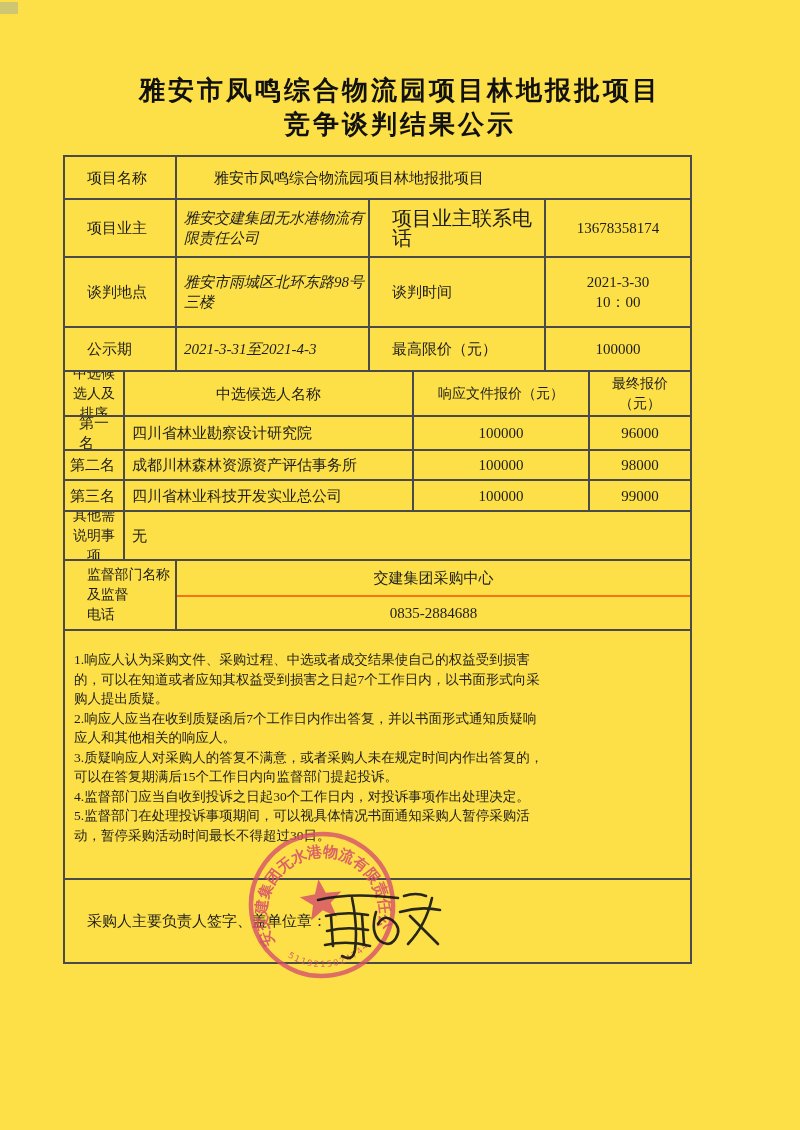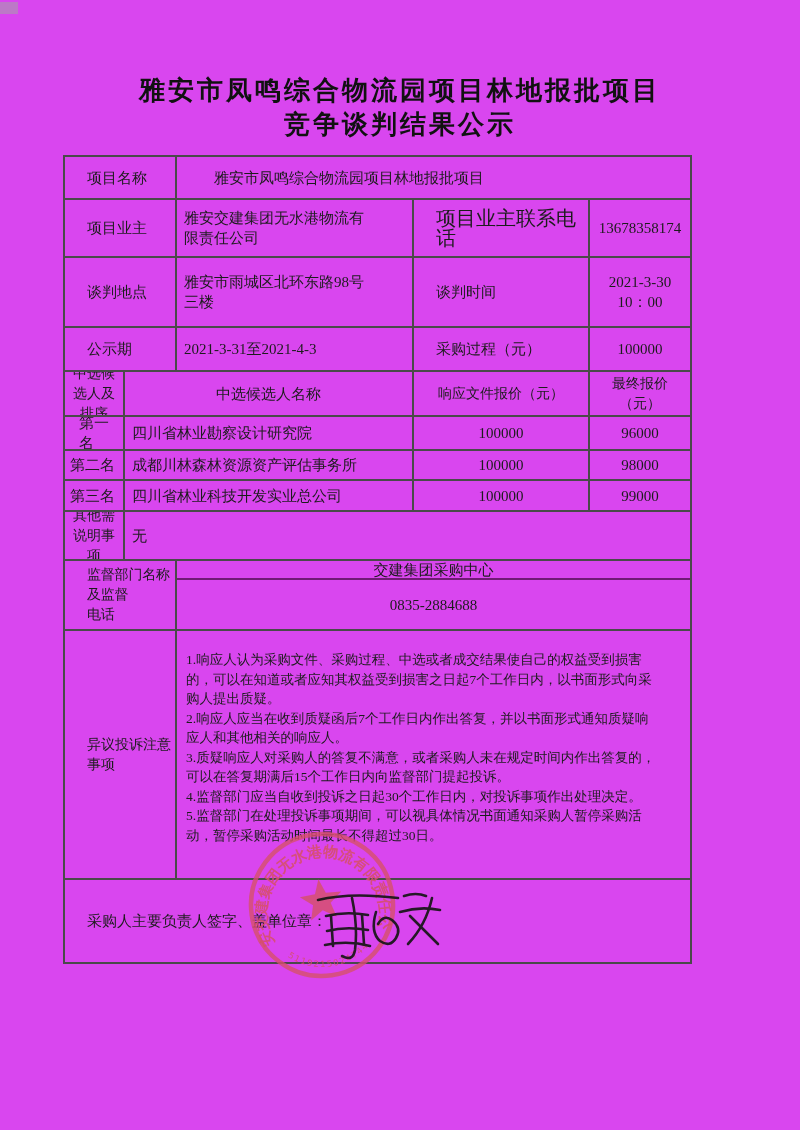--- a/index.html
+++ b/index.html
@@ -1,43 +1,43 @@
 <!DOCTYPE html>
 <html><head>
 <meta charset="utf-8">
 <style>
   html,body{margin:0;padding:0;background:#ffffff;}
   .page{
-    position:relative;width:800px;height:1130px;background:#d946ef;overflow:hidden;
+    position:relative;width:800px;height:1130px;background:#fde047;overflow:hidden;
     font-family:"Liberation Serif","DejaVu Serif",serif;color:#1c1c1c;
   }
   .corner-mark{position:absolute;left:0;top:2px;width:18px;height:12px;background:#9fab9f;opacity:.5;}
   .title{position:absolute;left:0;top:74px;width:100%;text-align:center;
     font-size:26px;font-weight:700;letter-spacing:3px;line-height:34px;color:#111;}
   .tbl{position:absolute;left:63px;top:155px;width:629px;border:2px solid #4a4a4a;box-sizing:border-box;}
   .tr{display:flex;border-bottom:2px solid #4a4a4a;box-sizing:border-box;}
   .tr:last-child{border-bottom:none;}
   .td{border-right:2px solid #4a4a4a;box-sizing:border-box;display:flex;align-items:center;
     white-space:pre-line;font-size:15px;line-height:20px;overflow:hidden;}
   .td:last-child{border-right:none;}
   .w-a{width:112px;}   
-  .w-b{width:237px;}
+  .w-b{width:193px;font-style:italic;}
   .w-c{width:176px;}
   .w-an{width:60px;}   
   .w-bn{width:289px;}
   .w-d{flex:1;}
   .lbl{padding-left:22px;}
   .val{padding-left:7px;}
   .ind{padding-left:37px;}
   .ctr{justify-content:center;text-align:center;padding:0 2px;}
   .hdr{font-size:14px;}
   .sup-lbl{font-size:14px;letter-spacing:-0.2px;}
   .stack{flex-direction:column;align-items:stretch;padding:0;}
   .sub{display:flex;align-items:center;justify-content:center;font-size:15px;}
-  .sub-top{height:19px;border-bottom:2px solid #701a75;box-sizing:border-box;}
+  .sub-top{height:36px;border-bottom:2px solid #f97316;box-sizing:border-box;}
   .sub-bot{flex:1;border-radius:10px;}
   .notice{font-size:13.5px;line-height:19.5px;padding:6px 6px 20px 9px;align-items:center;}
   .sig-row{font-size:15px;}
   .stamp{position:absolute;left:237px;top:820px;width:170px;height:170px;transform:rotate(-8deg);z-index:3;}
   .signature{position:absolute;left:300px;top:882px;width:160px;height:90px;z-index:4;}
 </style>
 </head>
 <body>
 
 <div class="page">
@@ -69,21 +69,21 @@
       <div class="td w-b val">雅安市雨城区北环东路98号
 三楼</div>
       <div class="td w-c lbl">谈判时间</div>
       <div class="td w-d ctr">2021-3-30
 10：00</div>
     </div>
 
     <div class="tr" style="height:44px">
       <div class="td w-a lbl">公示期</div>
       <div class="td w-b val">2021-3-31至2021-4-3</div>
-      <div class="td w-c lbl">采购过程（元）</div>
+      <div class="td w-c lbl">最高限价（元）</div>
       <div class="td w-d ctr">100000</div>
     </div>
 
     <div class="tr" style="height:45px">
       <div class="td w-an ctr hdr">中选候选人及排序</div>
       <div class="td w-bn ctr hdr" style="font-size:15px">中选候选人名称</div>
       <div class="td w-c ctr hdr">响应文件报价（元）</div>
       <div class="td w-d ctr hdr">最终报价（元）</div>
     </div>
 
@@ -116,21 +116,20 @@
     <div class="tr" style="height:70px">
       <div class="td w-a lbl sup-lbl">监督部门名称及监督
 电话</div>
       <div class="td w-d stack">
         <div class="sub sub-top">交建集团采购中心</div>
         <div class="sub sub-bot">0835-2884688</div>
       </div>
     </div>
 
     <div class="tr" style="height:249px">
-      <div class="td w-a lbl" style="font-size:14px">异议投诉注意事项</div>
       <div class="td w-d notice">1.响应人认为采购文件、采购过程、中选或者成交结果使自己的权益受到损害
 的，可以在知道或者应知其权益受到损害之日起7个工作日内，以书面形式向采
 购人提出质疑。
 2.响应人应当在收到质疑函后7个工作日内作出答复，并以书面形式通知质疑响
 应人和其他相关的响应人。
 3.质疑响应人对采购人的答复不满意，或者采购人未在规定时间内作出答复的，
 可以在答复期满后15个工作日内向监督部门提起投诉。
 4.监督部门应当自收到投诉之日起30个工作日内，对投诉事项作出处理决定。
 5.监督部门在处理投诉事项期间，可以视具体情况书面通知采购人暂停采购活
 动，暂停采购活动时间最长不得超过30日。</div>

